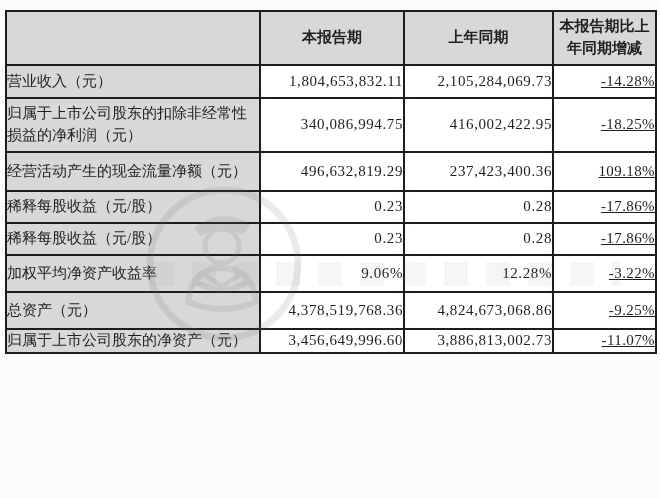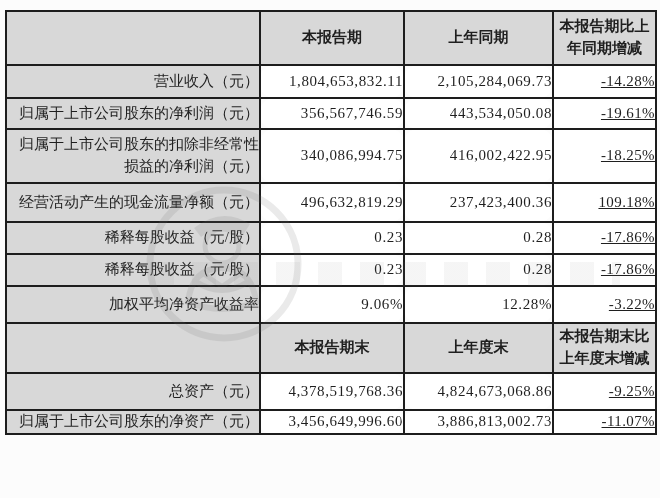--- a/index.html
+++ b/index.html
@@ -30,21 +30,21 @@
     border: 2px solid #1d1d1d;
     font-size: 15px;
     color: #1f1f1f;
     padding: 0;
     overflow: hidden;
     vertical-align: middle;
     line-height: 1.45;
   }
   .cell-label {
     background: #d8d8d8;
-    text-align: right;
+    text-align: left;
     padding: 2px 6px 2px 9px;
     font-weight: normal;
   }
   .cell-header {
     background: #d8d8d8;
     font-weight: bold;
     text-align: center;
     font-size: 15px;
     padding: 2px 4px;
   }
@@ -107,26 +107,20 @@
       <th class="cell-header">本报告期比上年同期增减</th>
     </tr>
 
     <tr style="height:33px">
       <td class="cell-label">营业收入（元）</td>
       <td class="cell-num">1,804,653,832.11</td>
       <td class="cell-num">2,105,284,069.73</td>
       <td class="cell-pct">-14.28%</td>
     </tr>
 
-    <tr style="height:31px">
-      <td class="cell-label">归属于上市公司股东的净利润（元）</td>
-      <td class="cell-num">356,567,746.59</td>
-      <td class="cell-num">443,534,050.08</td>
-      <td class="cell-pct">-19.61%</td>
-    </tr>
 
     <tr style="height:54px">
       <td class="cell-label">归属于上市公司股东的扣除非经常性损益的净利润（元）</td>
       <td class="cell-num">340,086,994.75</td>
       <td class="cell-num">416,002,422.95</td>
       <td class="cell-pct">-18.25%</td>
     </tr>
 
     <tr style="height:39px">
       <td class="cell-label">经营活动产生的现金流量净额（元）</td>
@@ -149,26 +143,20 @@
       <td class="cell-pct">-17.86%</td>
     </tr>
 
     <tr style="height:37px">
       <td class="cell-label">加权平均净资产收益率</td>
       <td class="cell-num">9.06%</td>
       <td class="cell-num">12.28%</td>
       <td class="cell-pct">-3.22%</td>
     </tr>
 
-    <tr style="height:50px">
-      <th class="cell-header"></th>
-      <th class="cell-header">本报告期末</th>
-      <th class="cell-header">上年度末</th>
-      <th class="cell-header">本报告期末比上年度末增减</th>
-    </tr>
 
     <tr style="height:37px">
       <td class="cell-label">总资产（元）</td>
       <td class="cell-num">4,378,519,768.36</td>
       <td class="cell-num">4,824,673,068.86</td>
       <td class="cell-pct">-9.25%</td>
     </tr>
 
     <tr style="height:15px">
       <td class="cell-label">归属于上市公司股东的净资产（元）</td>

